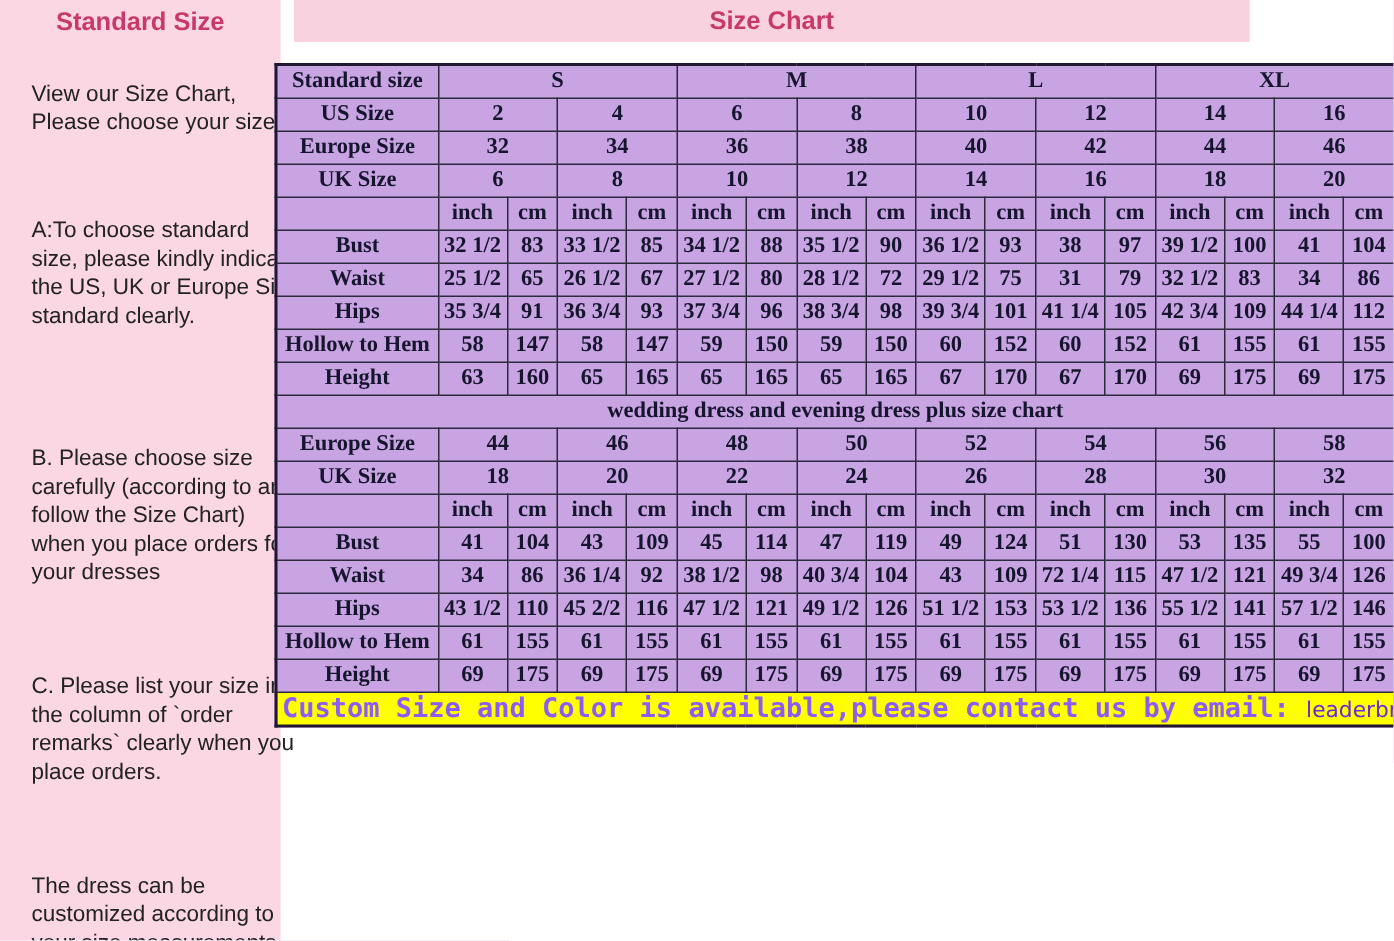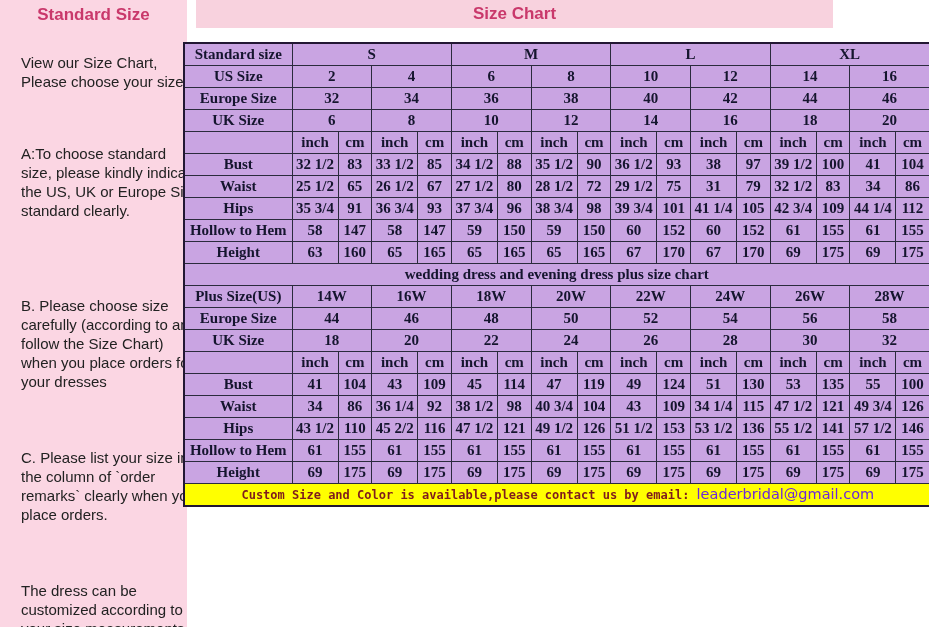--- a/index.html
+++ b/index.html
@@ -15,21 +15,21 @@
   .chart-header{position:absolute;left:196px;top:0;width:637px;height:28px;background:#F8D2DE;
                 text-align:center;color:#C9386B;font-weight:bold;font-size:17px;line-height:28px;}
   
   table.sizes{position:absolute;left:183px;top:42px;width:746px;border-collapse:collapse;
               table-layout:fixed;background:#C9A4E2;border:2px solid #221733;
               font-family:"Liberation Serif",serif;color:#15152e;}
   table.sizes td{border:1px solid #2b2b3d;text-align:center;font-weight:bold;font-size:15px;
                  height:21px;padding:0 1px;overflow:hidden;white-space:nowrap;}
   td.band{height:23px;}
   td.yellow{background:#FFFF00;text-align:left;height:19px;border-top:2px solid #221733;}
-  .notice{font-family:"DejaVu Sans Mono",monospace;color:#7f1d1d;font-size:12px;font-weight:bold;padding-left:2px;}
+  .notice{font-family:"DejaVu Sans Mono",monospace;color:#8b5cf6;font-size:18px;font-weight:bold;padding-left:2px;}
   .email{font-family:"DejaVu Sans",sans-serif;color:#6d28d9;font-size:14.5px;font-weight:normal;}
   col.c-label{width:108px;} col.c-inch{width:46px;} col.c-cm{width:33.7px;}
 </style>
 </head>
 <body>
 
 <div class="stage">
 
   <aside class="sidebar">
     <h2 class="sidebar-title">Standard Size</h2>
@@ -216,31 +216,20 @@
           <td>170</td>
           <td>69</td>
           <td>175</td>
           <td>69</td>
           <td>175</td>
         </tr>
         <tr>
           <td colspan="17" class="band">wedding dress and evening dress plus size chart</td>
         </tr>
         <tr>
-          <td>Plus Size(US)</td>
-          <td colspan="2">14W</td>
-          <td colspan="2">16W</td>
-          <td colspan="2">18W</td>
-          <td colspan="2">20W</td>
-          <td colspan="2">22W</td>
-          <td colspan="2">24W</td>
-          <td colspan="2">26W</td>
-          <td colspan="2">28W</td>
-        </tr>
-        <tr>
           <td>Europe Size</td>
           <td colspan="2">44</td>
           <td colspan="2">46</td>
           <td colspan="2">48</td>
           <td colspan="2">50</td>
           <td colspan="2">52</td>
           <td colspan="2">54</td>
           <td colspan="2">56</td>
           <td colspan="2">58</td>
         </tr>
@@ -298,21 +287,21 @@
           <td>34</td>
           <td>86</td>
           <td>36 1/4</td>
           <td>92</td>
           <td>38 1/2</td>
           <td>98</td>
           <td>40 3/4</td>
           <td>104</td>
           <td>43</td>
           <td>109</td>
-          <td>34 1/4</td>
+          <td>72 1/4</td>
           <td>115</td>
           <td>47 1/2</td>
           <td>121</td>
           <td>49 3/4</td>
           <td>126</td>
         </tr>
         <tr>
           <td>Hips</td>
           <td>43 1/2</td>
           <td>110</td>

